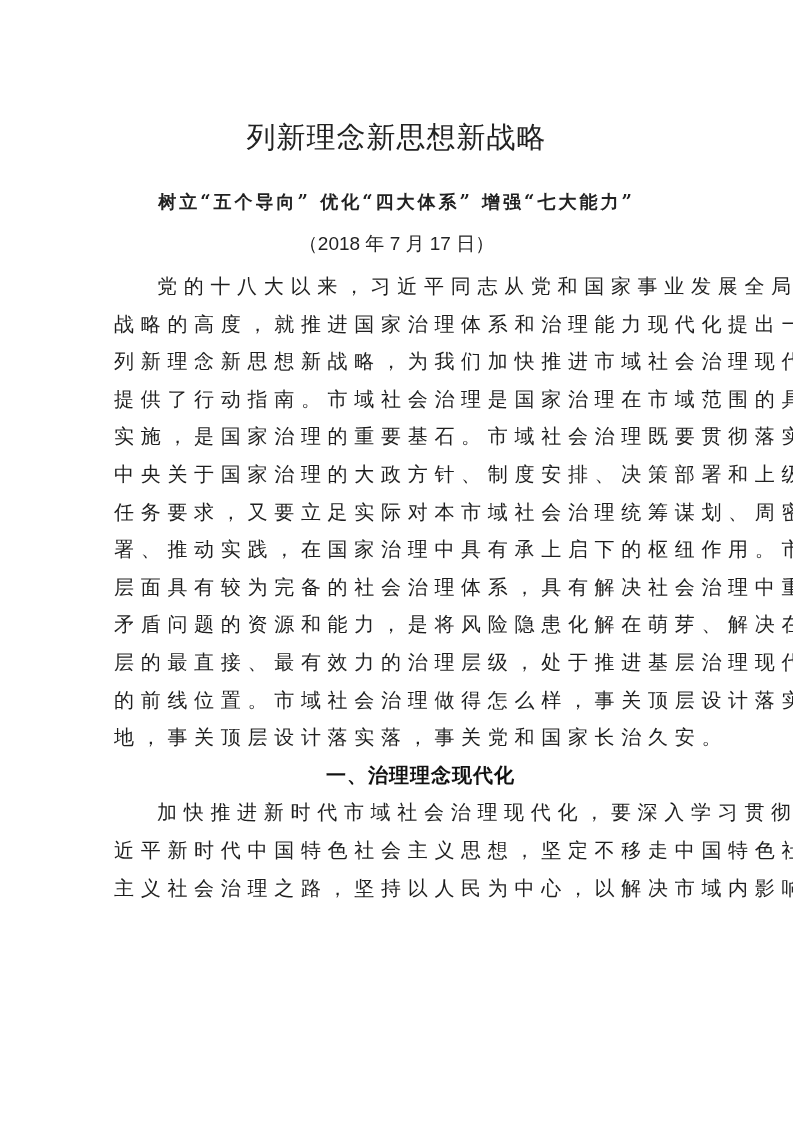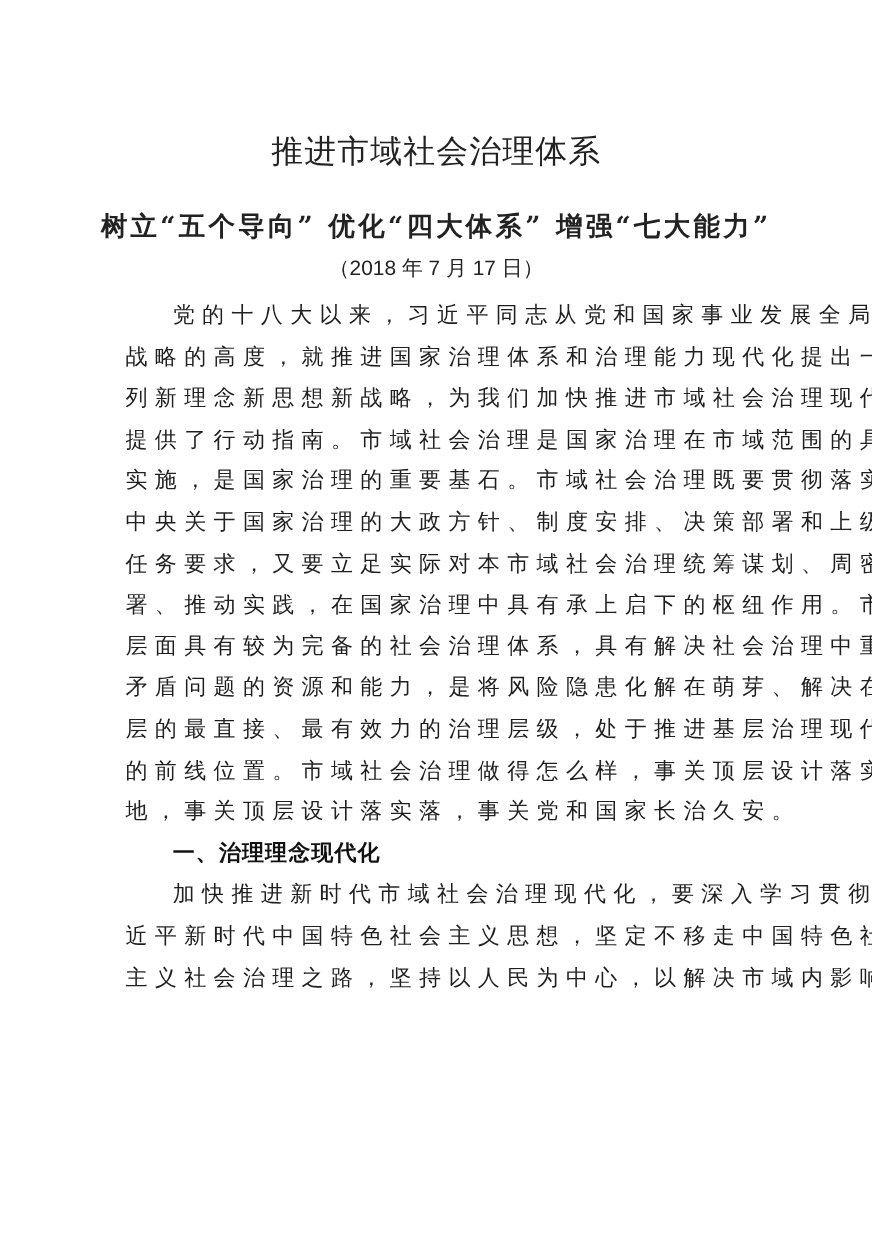--- a/index.html
+++ b/index.html
@@ -2,36 +2,36 @@
 <html><head>
 <meta charset="utf-8">
 <style>
   html, body { margin: 0; padding: 0; background: #ffffff; }
   body { width: 793px; height: 1122px; position: relative; overflow: hidden;
          font-family: "DejaVu Serif", "Liberation Serif", serif; color: #1a1a1a; }
   .page { position: absolute; left: 0; top: 0; width: 793px; height: 1122px; background: #fff; }
   .title { position: absolute; top: 118px; left: 0; width: 793px; text-align: center;
            font-size: 29px; letter-spacing: 1px; color: #222; font-weight: normal; }
   .subtitle { position: absolute; top: 190px; left: 0; width: 793px; text-align: center;
-              font-size: 24px; font-weight: bold; letter-spacing: 3px; color: #222;
+              font-size: 18px; font-weight: bold; letter-spacing: 3px; color: #222;
               font-family: "DejaVu Serif", serif; }
   .date { position: absolute; top: 231px; left: 0; width: 793px; text-align: center;
           font-size: 19px; color: #222; font-family: Liberation Sans, sans-serif; }
   .body-text { position: absolute; left: 114px; width: 570px; }
   .line { height: 37.6px; line-height: 37.6px; font-size: 20px; white-space: nowrap;
           letter-spacing: 6.7px; color: #1f1f1f; overflow: visible; }
   .line.indent { padding-left: 43px; }
   .heading { height: 37.6px; line-height: 37.6px; font-size: 20px; font-weight: bold;
-             padding-left: 43px; color: #111; font-family: "DejaVu Sans", sans-serif; letter-spacing: 1px; }
+             padding-left: 43px; color: #111; font-family: "DejaVu Sans", sans-serif; letter-spacing: 1px; text-align: center; }
 </style>
 </head>
 <body>
 
 <div class="page">
-  <div class="title">推进市域社会治理体系</div>
+  <div class="title">列新理念新思想新战略</div>
   <div class="subtitle">树立“五个导向” 优化“四大体系” 增强“七大能力”</div>
   <div class="date">（2018 年 7 月 17 日）</div>
 
   <div class="body-text" style="top:268px;">
     <div class="line indent">党的十八大以来，习近平同志从党和国家事业发展全局和</div>
     <div class="line">战略的高度，就推进国家治理体系和治理能力现代化提出一系</div>
     <div class="line">列新理念新思想新战略，为我们加快推进市域社会治理现代化</div>
     <div class="line">提供了行动指南。市域社会治理是国家治理在市域范围的具体</div>
     <div class="line">实施，是国家治理的重要基石。市域社会治理既要贯彻落实好</div>
     <div class="line">中央关于国家治理的大政方针、制度安排、决策部署和上级的</div>

